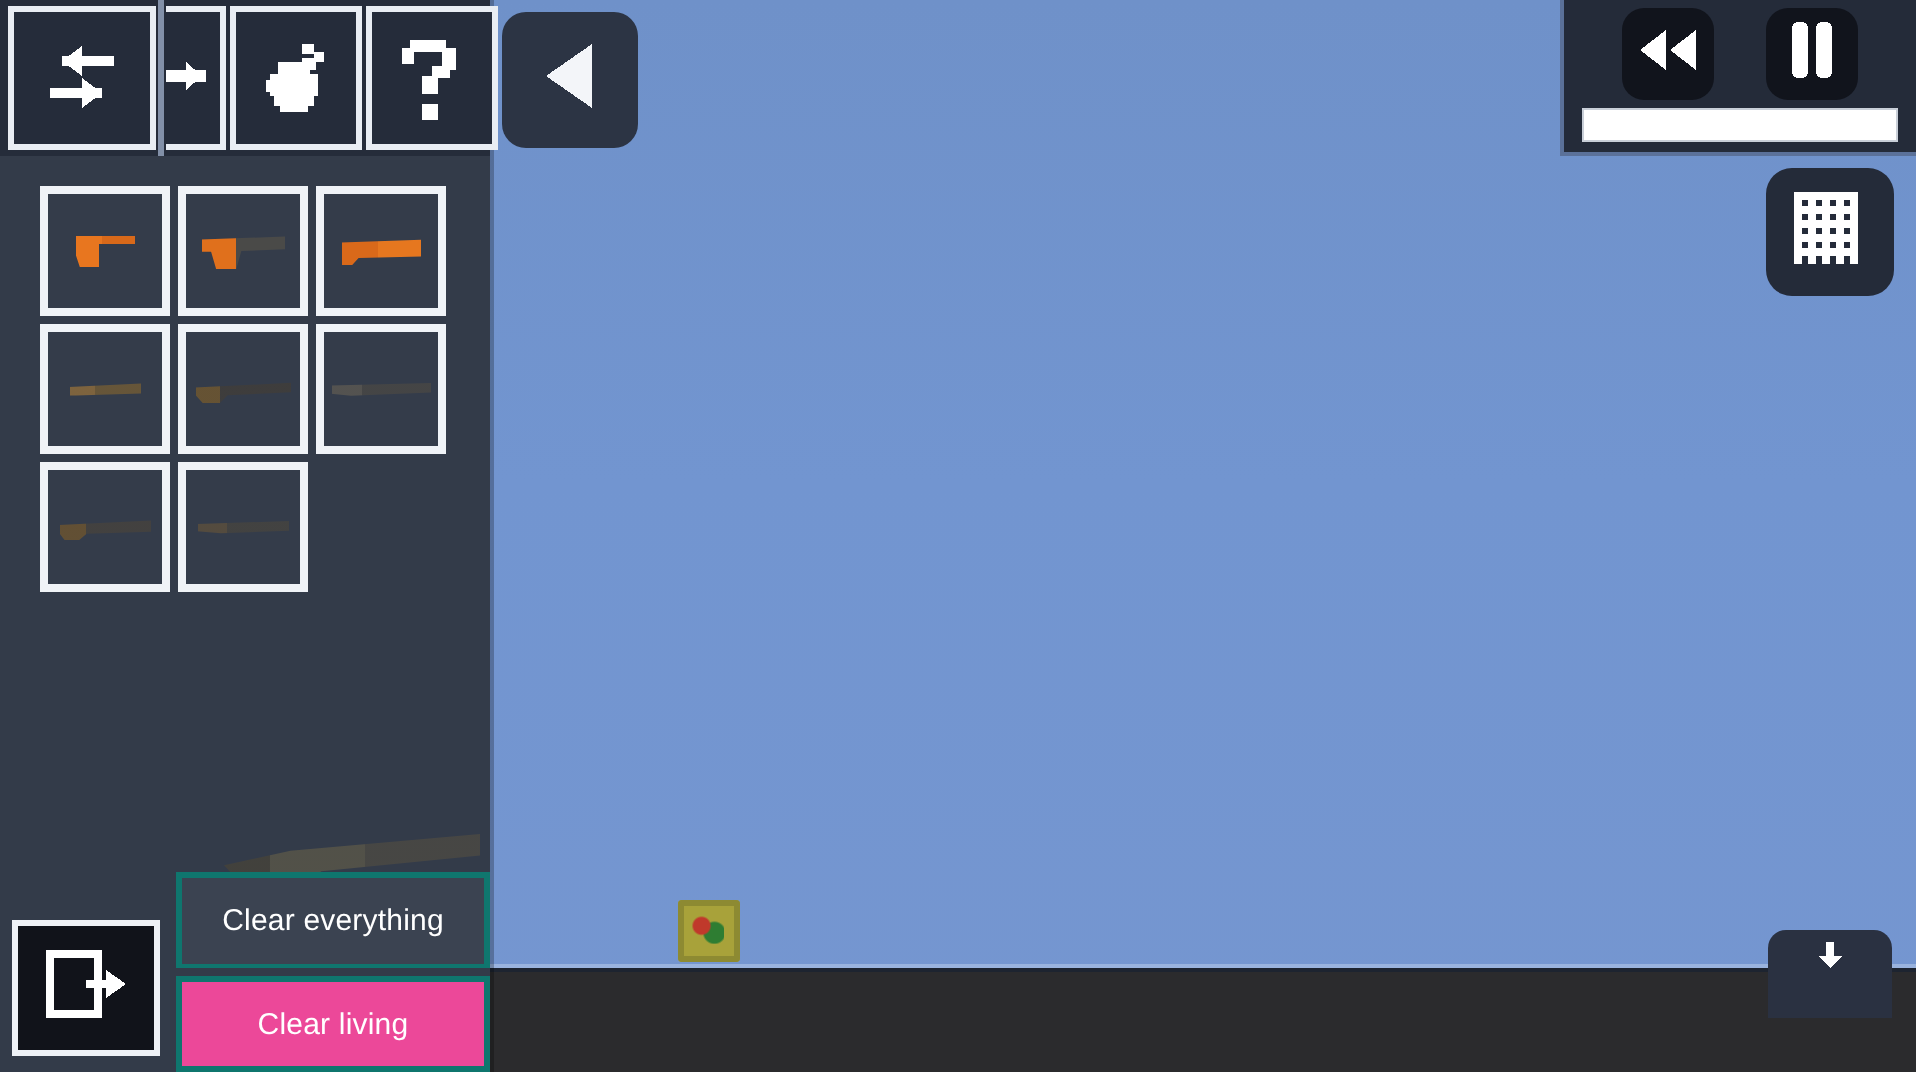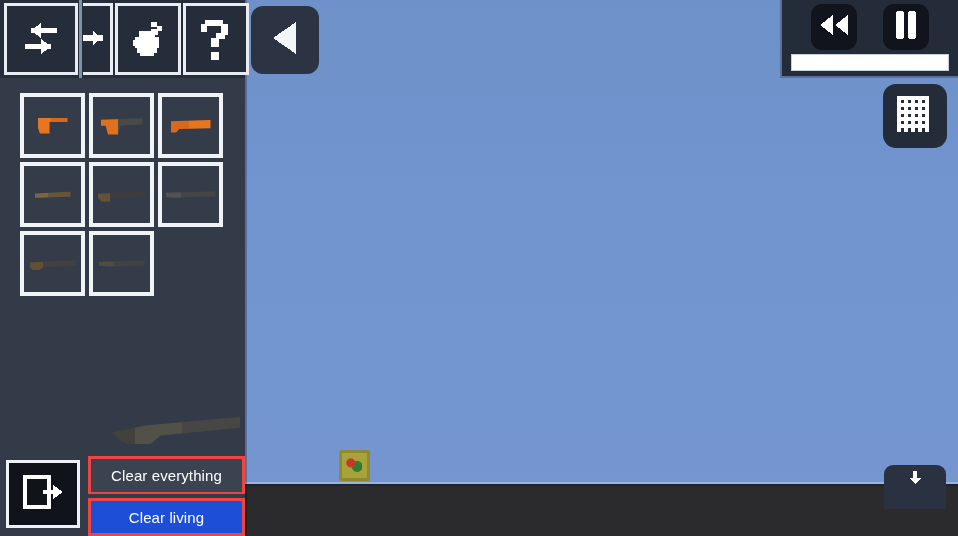--- a/index.html
+++ b/index.html
@@ -203,31 +203,31 @@
   }
 
   
   .clear-stack {
     position: absolute;
     left: 88px;
     bottom: 0px;
     width: 157px;
   }
   .clear-btn {
-    height: 38px;
-    border: 3px solid #ef4444;
+    height: 48px;
+    border: 3px solid #0f766e;
     color: #ffffff;
     font-size: 15px;
     display: flex;
     align-items: center;
     justify-content: center;
     letter-spacing: .1px;
   }
   .clear-btn.a { background: #3b4351; border-bottom-width: 2px; }
-  .clear-btn.b { background: #1d4ed8; margin-top: 4px; }
+  .clear-btn.b { background: #ec4899; margin-top: 4px; }
 
   
   .collapse-btn {
     position: absolute;
     left: 251px;
     top: 6px;
     width: 68px;
     height: 68px;
     background: #2c3444;
     border-radius: 12px;

